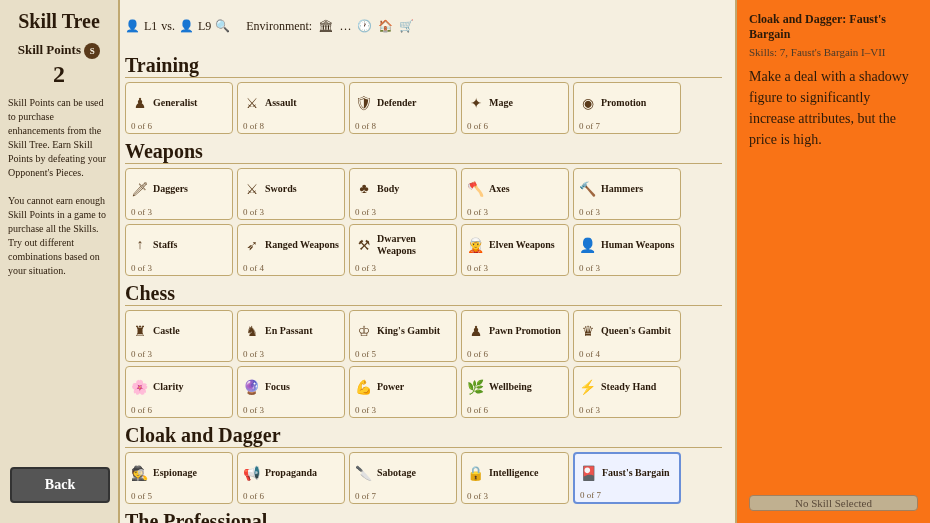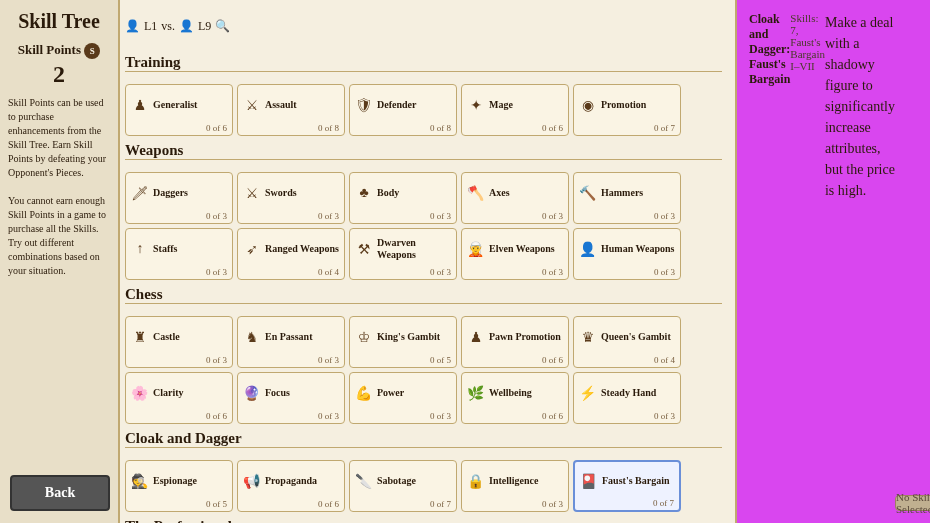--- a/index.html
+++ b/index.html
@@ -46,21 +46,21 @@
       margin-bottom: 8px;
     }
     .sidebar-desc {
       font-size: 10px;
       color: #2a1a0a;
       text-align: left;
       line-height: 1.4;
     }
     .back-btn {
       position: absolute;
-      bottom: 12px;
+      bottom: 20px;
       left: 10px;
       width: 100px;
       height: 36px;
       background: #555;
       color: #fff;
       border: 2px solid #333;
       border-radius: 4px;
       font-size: 14px;
       font-weight: bold;
       cursor: pointer;
@@ -109,24 +109,24 @@
       left: 125px;
       top: 44px;
       right: 200px;
       bottom: 0;
       overflow-y: auto;
       padding: 4px 8px 8px 0;
     }
 
     
     .category-title {
-      font-size: 15px;
-      font-weight: bold;
-      color: #2a1a0a;
-      margin: 6px 0 12px 0;
+      font-size: 20px;
+      font-weight: bold;
+      color: #2a1a0a;
+      margin: 6px 0 4px 0;
       border-bottom: 1px solid #c0a870;
     }
     .skills-grid {
       display: flex;
       flex-wrap: wrap;
       gap: 4px;
       margin-bottom: 4px;
     }
     .skill-card {
       width: 108px;
@@ -159,36 +159,35 @@
     .skill-name {
       font-size: 10px;
       font-weight: bold;
       color: #2a1a0a;
       line-height: 1.2;
       flex: 1;
     }
     .skill-count {
       font-size: 9px;
       color: #7a6040;
-      text-align: right;
       margin-top: 2px;
     }
 
     
     .right-panel {
       position: absolute;
       right: 0;
       top: 0;
       width: 195px;
       height: 523px;
-      background: #d946ef;
+      background: #f97316;
       border-left: 2px solid #c0a870;
       padding: 12px;
       display: flex;
-      flex-direction: row;
+      flex-direction: column;
     }
     .right-panel-title {
       font-size: 12px;
       font-weight: bold;
       color: #2a1a0a;
       margin-bottom: 4px;
     }
     .right-panel-subtitle {
       font-size: 11px;
       color: #4a3a2a;
@@ -249,20 +248,28 @@
 
 <div class="header">
   <div class="header-players">
     <span>👤</span>
     <span>L1</span>
     <span>vs.</span>
     <span>👤</span>
     <span>L9</span>
     <span>🔍</span>
   </div>
+  <div class="header-env">
+    <span>Environment:</span>
+    <span>🏛</span>
+    <span>…</span>
+    <span>🕐</span>
+    <span>🏠</span>
+    <span>🛒</span>
+  </div>
 </div>
 <div class="settings-icon">⚙</div>
 
 <div class="main-area" id="main-area">
     <div class="category-title">Training</div>
     <div class="skills-grid">
       <div class="skill-card">
         <div class="skill-card-top">
           <span class="skill-icon">♟</span>
           <span class="skill-name">Generalist</span>

